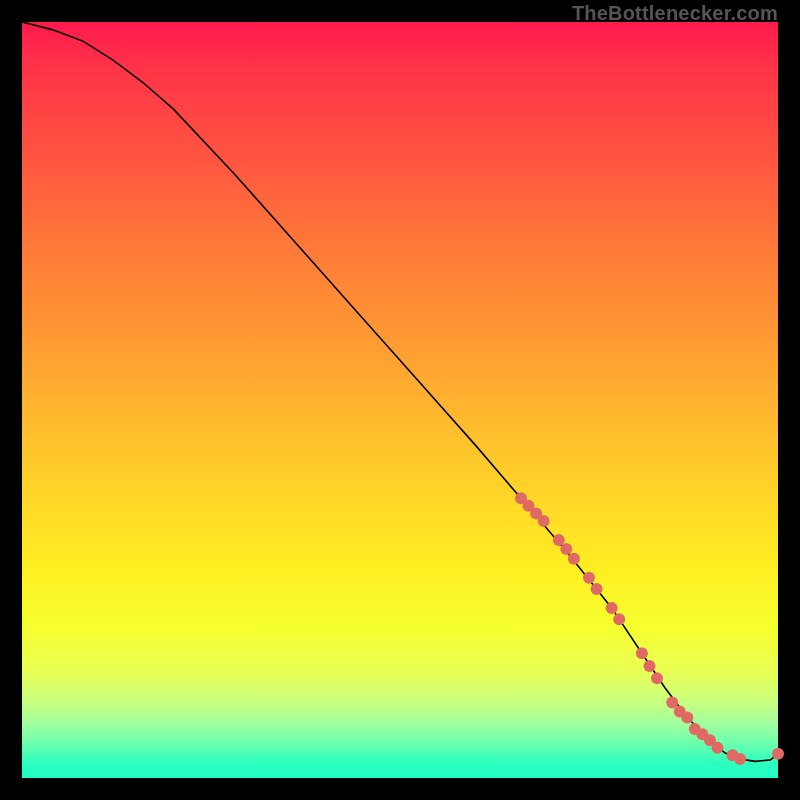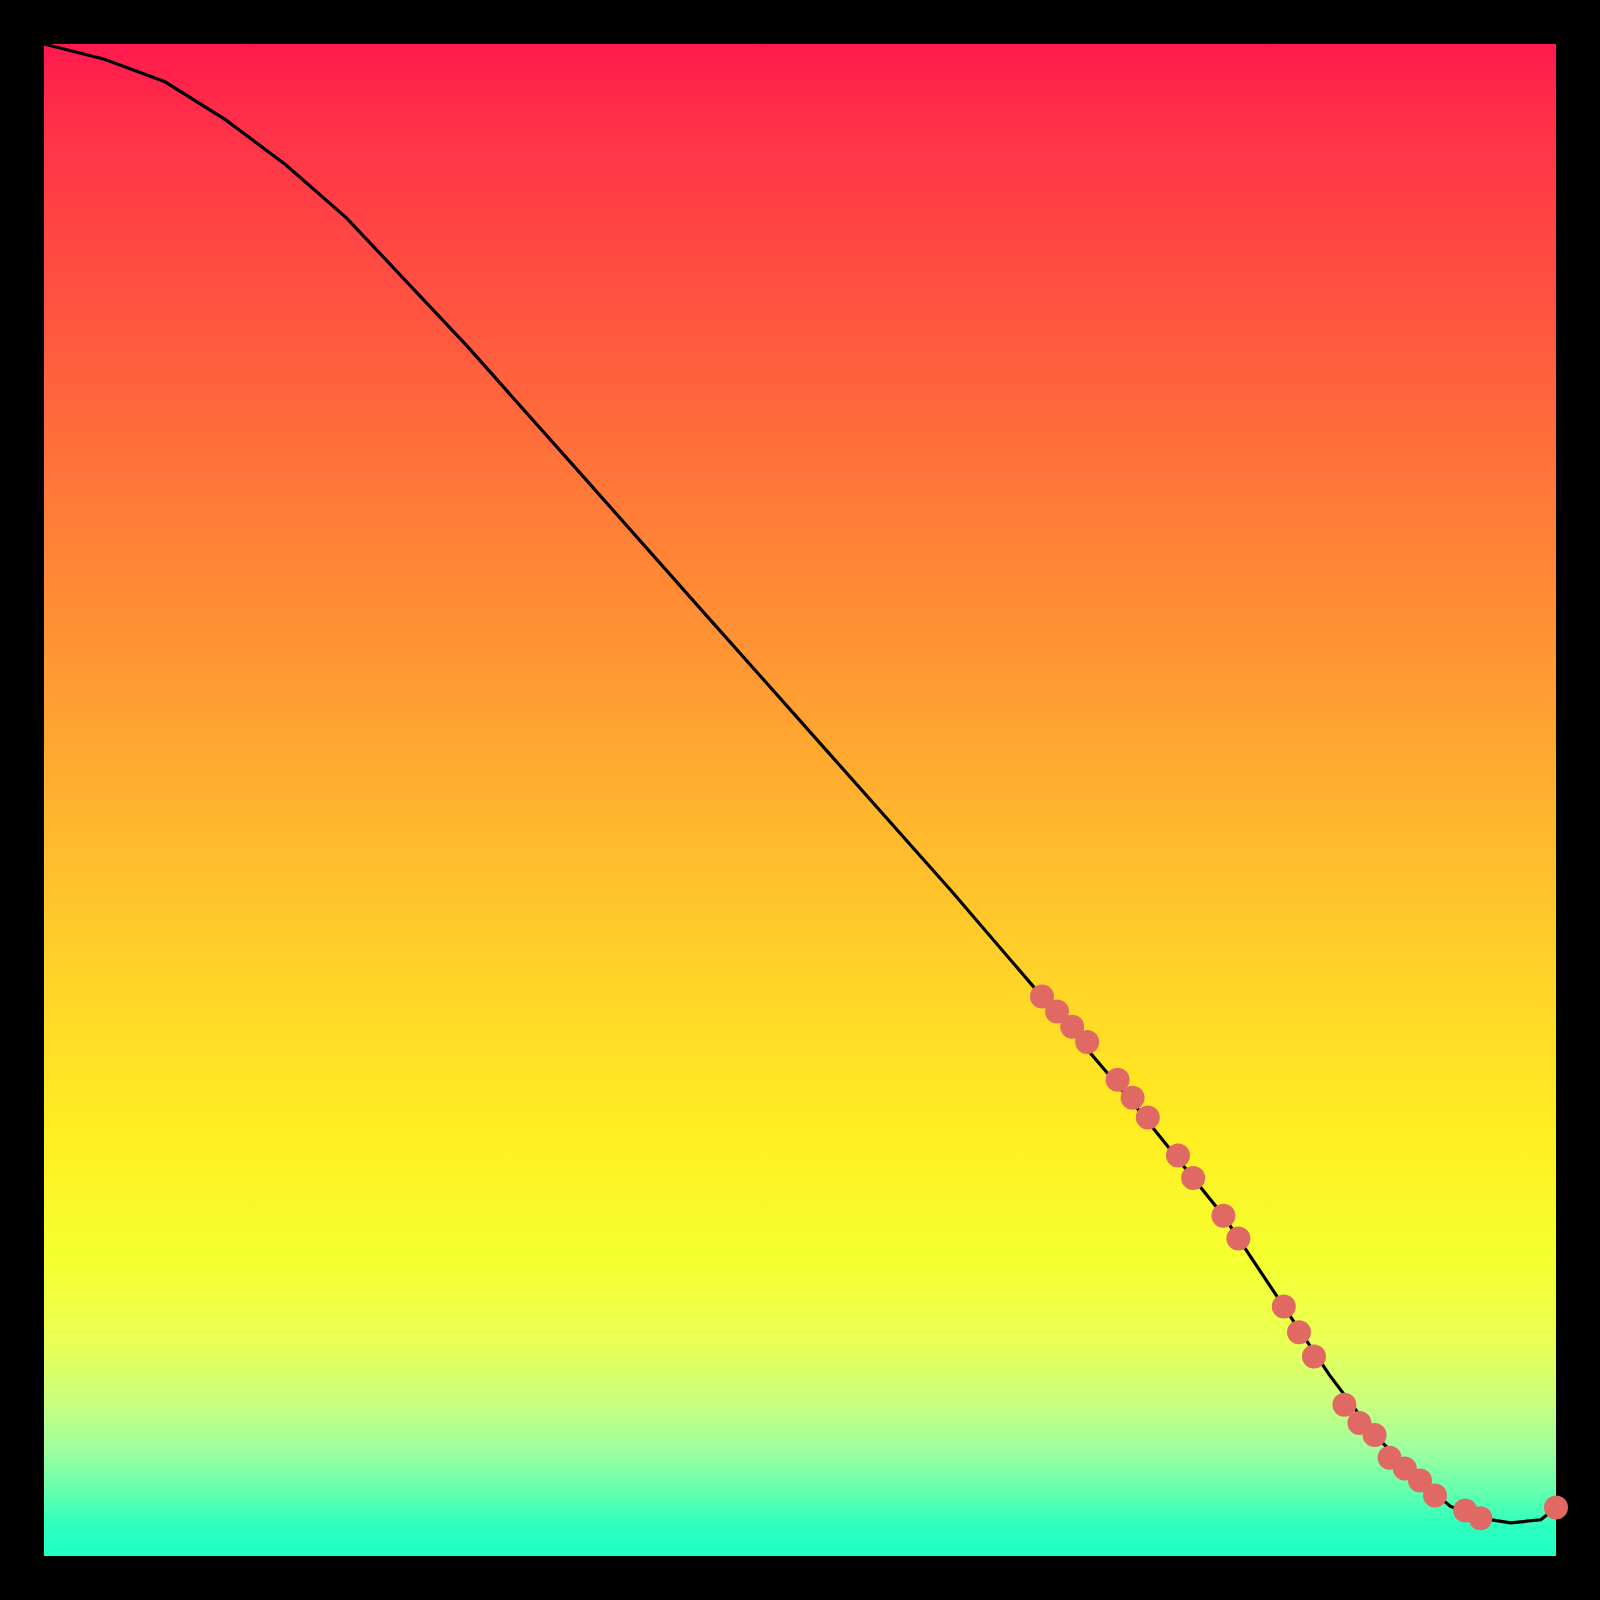--- a/index.html
+++ b/index.html
@@ -68,20 +68,21 @@
   .dot {
     fill: #e06a63;
     stroke: none;
   }
 </style>
 </head>
 <body>
 
 <div class="chart-wrap">
 
+  <div class="attribution">TheBottlenecker.com</div>
 
   <div class="plot-area">
     <svg class="curve" viewBox="0 0 756 756">
       <path id="curve-path" class="curve-path" d="M0.0 0.0 L30.2 7.6 L60.5 18.9 L90.7 37.8 L121.0 60.5 L151.2 86.9 L211.7 151.2 L272.2 219.2 L332.6 287.3 L393.1 355.3 L453.6 423.4 L499.0 476.3 L544.3 529.2 L589.7 585.9 L619.9 631.3 L642.6 665.3 L665.3 695.5 L688.0 718.2 L703.1 731.1 L718.2 737.1 L733.3 739.4 L748.4 737.9 L756.0 731.8"></path>
       <g id="dots">
           <circle class="dot" cx="499.0" cy="476.3" r="6"></circle>
           <circle class="dot" cx="506.5" cy="483.8" r="6"></circle>
           <circle class="dot" cx="514.1" cy="491.4" r="6"></circle>
           <circle class="dot" cx="521.6" cy="499.0" r="6"></circle>
           <circle class="dot" cx="536.8" cy="517.9" r="6"></circle>

